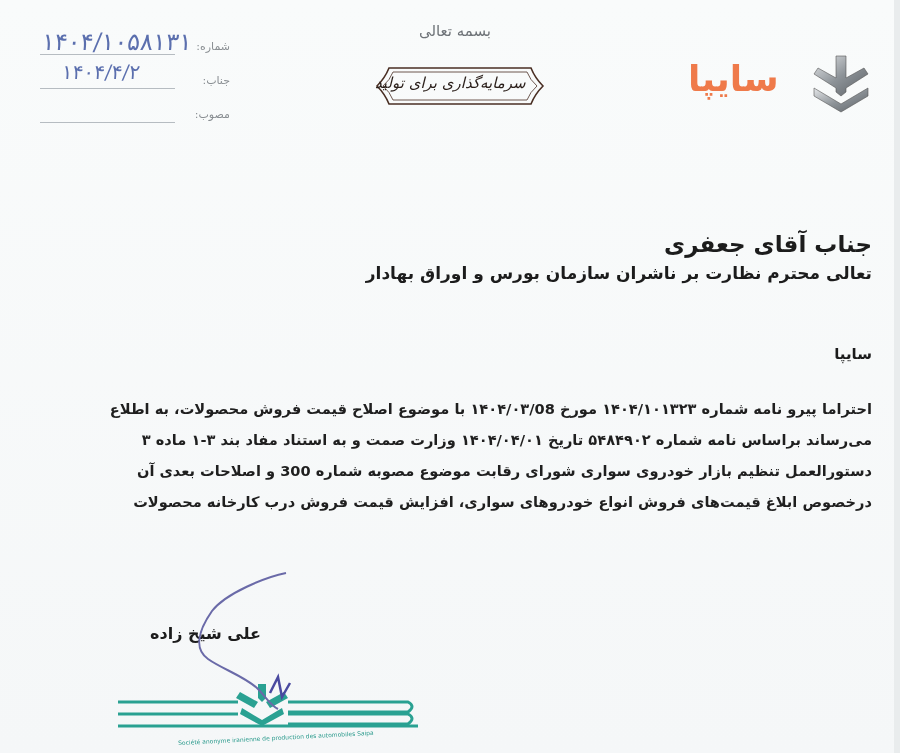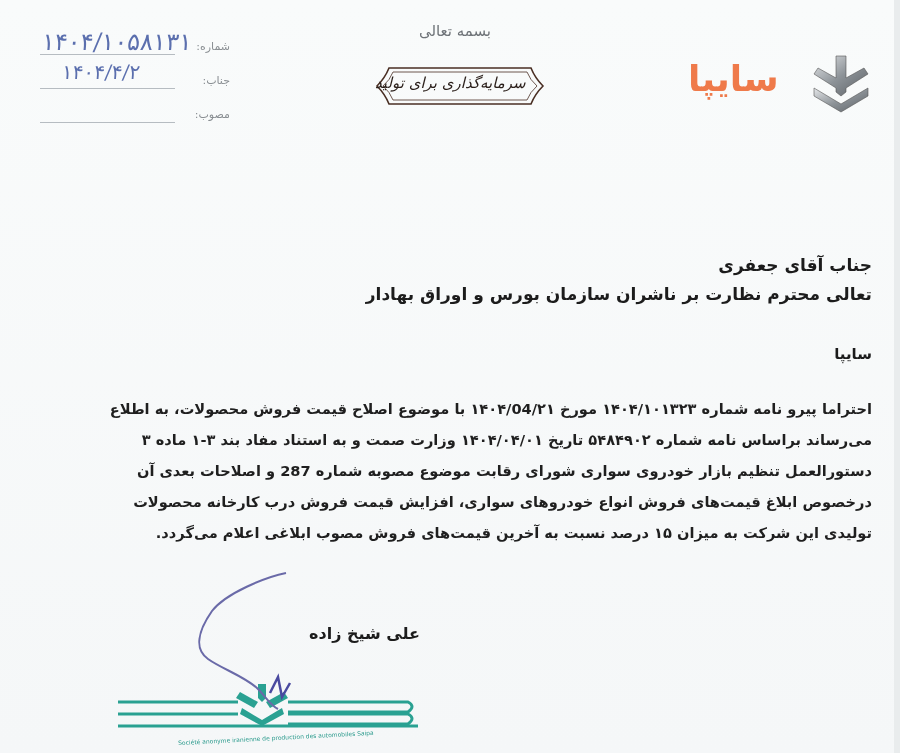--- a/index.html
+++ b/index.html
@@ -46,36 +46,36 @@
   
   .logo { position:absolute; left:680px; top:50px; width:200px; height:70px; }
   .logo-text {
     position:absolute; left:8px; top:8px; font-size:36px; font-weight:bold;
     color:#ef7a4a; direction:rtl; letter-spacing:1px;
   }
   .logo-mark { position:absolute; left:128px; top:2px; width:66px; height:66px; }
 
   
   .addressee { position:absolute; right:28px; top:232px; direction:rtl; text-align:right; }
-  .addressee-name { font-size:17px; font-weight:bold; line-height:24px;margin-top:21px; }
+  .addressee-name { font-size:23px; font-weight:bold; line-height:24px; }
   .addressee-title { font-size:17px; font-weight:bold; line-height:34px; }
 
   .greeting {
     position:absolute; right:28px; top:345px; font-size:15px; font-weight:bold; direction:rtl;
   }
 
   
   .body-text {
     position:absolute; right:28px; top:393px; width:752px; direction:rtl;
     text-align:justify; text-align-last:right;
   }
   .body-line { font-size:14.6px; font-weight:bold; color:#1f1f1f; line-height:31px; white-space:nowrap; text-align:right; }
 
   
-  .signature { position:absolute; left:150px; top:620px; width:270px; direction:rtl; text-align:right; }
+  .signature { position:absolute; left:150px; top:620px; width:270px; direction:rtl; text-align:left; }
   .signer-name { font-size:16px; font-weight:bold; line-height:28px; }
   .signer-title { font-size:16px; font-weight:bold; line-height:30px; }
   .scribble { position:absolute; left:186px; top:565px; width:140px; height:150px; pointer-events:none; }
 
   .stamp { position:absolute; left:118px; top:684px; width:300px; height:66px; }
   .stamp-caption {
     position:absolute; left:60px; top:50px; font-size:6px; color:#2a9a8c; transform:rotate(-3deg);
     white-space:nowrap;
   }
 </style>
@@ -127,25 +127,24 @@
   </div>
 
   <div class="addressee">
     <div class="addressee-name">جناب آقای جعفری</div>
     <div class="addressee-title">تعالی محترم نظارت بر ناشران سازمان بورس و اوراق بهادار</div>
   </div>
 
   <div class="greeting">سایپا</div>
 
   <div class="body-text">
-    <div class="body-line">احتراما پیرو نامه شماره ۱۴۰۴/۱۰۱۳۲۳ مورخ ۱۴۰۴/04/۲۱ با موضوع اصلاح قیمت فروش محصولات، به اطلاع</div>
+    <div class="body-line">احتراما پیرو نامه شماره ۱۴۰۴/۱۰۱۳۲۳ مورخ ۱۴۰۴/۰۳/08 با موضوع اصلاح قیمت فروش محصولات، به اطلاع</div>
     <div class="body-line">می‌رساند براساس نامه شماره ۵۴۸۴۹۰۲ تاریخ ۱۴۰۴/۰۴/۰۱ وزارت صمت و به استناد مفاد بند ۳-۱ ماده ۳</div>
-    <div class="body-line">دستورالعمل تنظیم بازار خودروی سواری شورای رقابت موضوع مصوبه شماره 287 و اصلاحات بعدی آن</div>
+    <div class="body-line">دستورالعمل تنظیم بازار خودروی سواری شورای رقابت موضوع مصوبه شماره 300 و اصلاحات بعدی آن</div>
     <div class="body-line">درخصوص ابلاغ قیمت‌های فروش انواع خودروهای سواری، افزایش قیمت فروش درب کارخانه محصولات</div>
-    <div class="body-line">تولیدی این شرکت به میزان ۱۵ درصد نسبت به آخرین قیمت‌های فروش مصوب ابلاغی اعلام می‌گردد.</div>
   </div>
 
   <div class="signature">
     <div class="signer-name">علی شیخ زاده</div>
   </div>
 
   <div class="stamp">
     <svg viewBox="0 0 300 66" width="300" height="66">
       <g fill="none" stroke="#2aa192" stroke-width="3">
         <path d="M0 18 H120 M170 18 H290 Q298 22 290 28 H170"></path>

